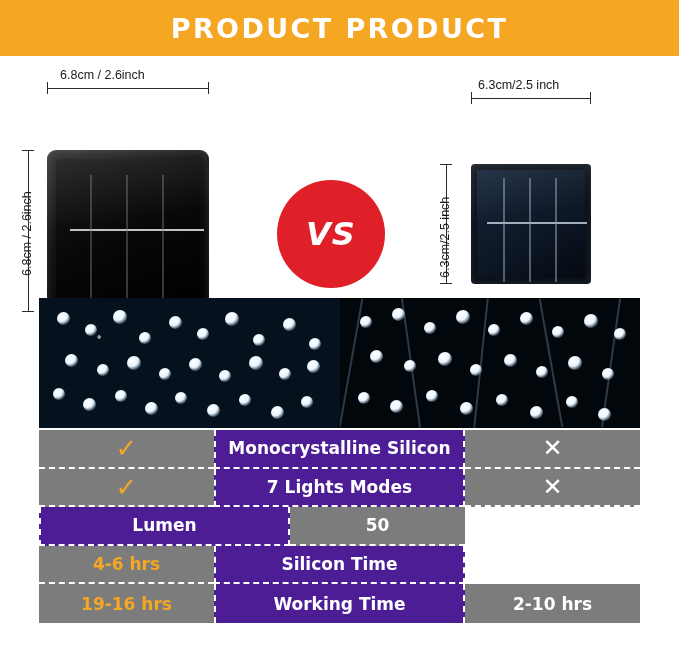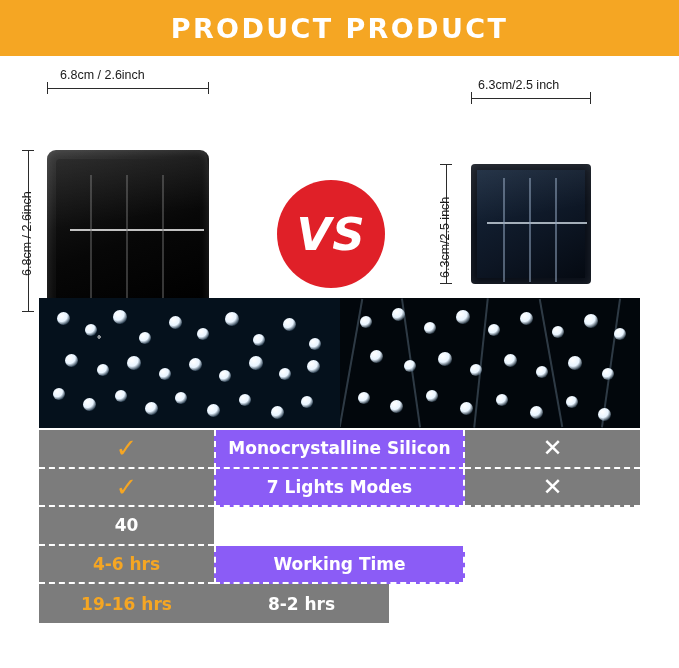--- a/index.html
+++ b/index.html
@@ -195,21 +195,21 @@
     width: 108px;
     height: 108px;
     border-radius: 50%;
     background: #e02028;
     display: flex;
     align-items: center;
     justify-content: center;
   }
   .vs-badge span {
     color: #ffffff;
-    font-size: 45px;
+    font-size: 32px;
     font-weight: bold;
     font-style: italic;
     letter-spacing: 1px;
     font-family: "DejaVu Sans", sans-serif;
   }
 
   
   .photos {
     position: absolute;
     left: 39px;
@@ -267,21 +267,21 @@
     font-family: "DejaVu Sans", sans-serif;
     border-bottom: 2px dashed #ffffff;
     box-sizing: border-box;
   }
   .cell-right {
     color: #ffffff;
     font-weight: bold;
   }
   .cell-mid {
     width: 251px;
-    background: #8b5cf6;
+    background: #4c1d95;
     color: #ffffff;
     display: flex;
     align-items: center;
     justify-content: center;
     font-size: 17px;
     font-weight: bold;
     font-family: "DejaVu Sans", sans-serif;
     border-bottom: 2px dashed #ffffff;
     border-left: 2px dashed #ffffff;
     border-right: 2px dashed #ffffff;
@@ -448,28 +448,30 @@
         <span class="check-mark">✓</span>
       </div>
       <div class="cell-mid">7 Lights Modes</div>
       <div class="cell-right">
         <span class="cross-mark">✕</span>
       </div>
     </div>
 
 
     <div class="spec-row">
-      <div class="cell-right">40</div>
+      <div class="cell-mid">Lumen</div>
+      <div class="cell-right">50</div>
     </div>
 
     <div class="spec-row">
       <div class="cell-left">4-6 hrs</div>
-      <div class="cell-mid">Working Time</div>
+      <div class="cell-mid">Silicon Time</div>
     </div>
 
     <div class="spec-row">
       <div class="cell-left">19-16 hrs</div>
-      <div class="cell-right">8-2 hrs</div>
+      <div class="cell-mid">Working Time</div>
+      <div class="cell-right">2-10 hrs</div>
     </div>
 
   </div>
 
 </div>
 
 </body></html>

